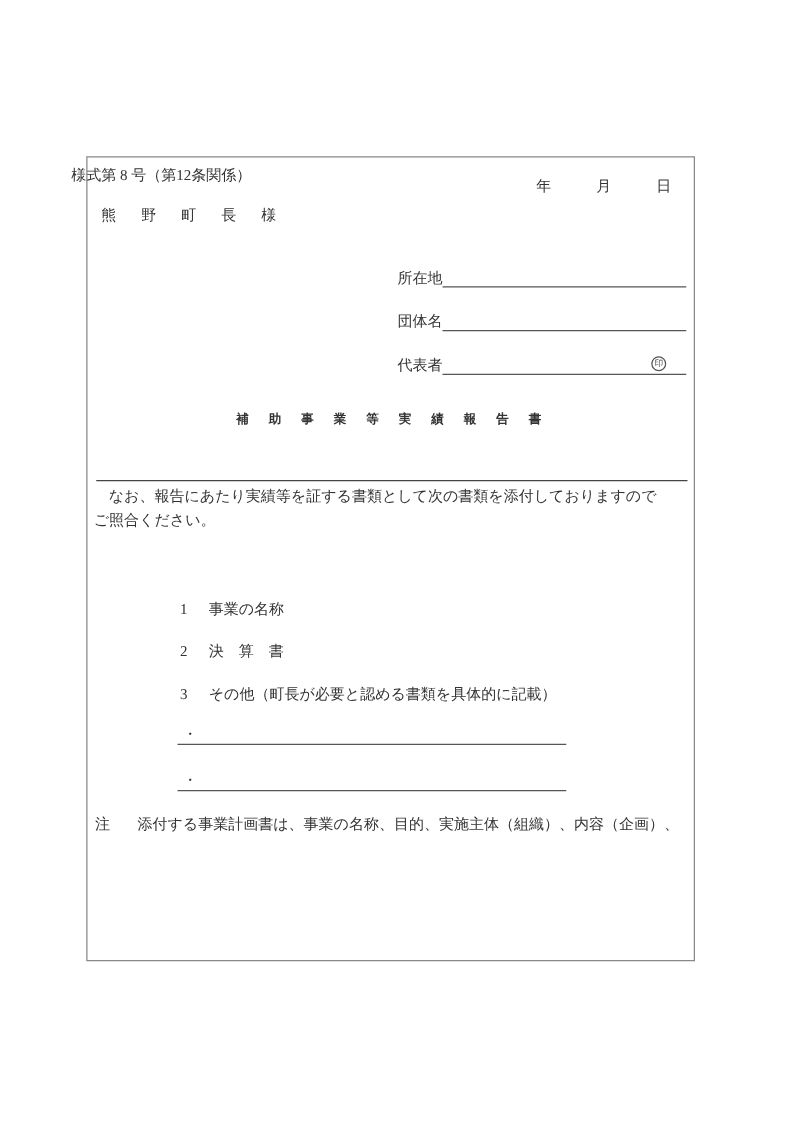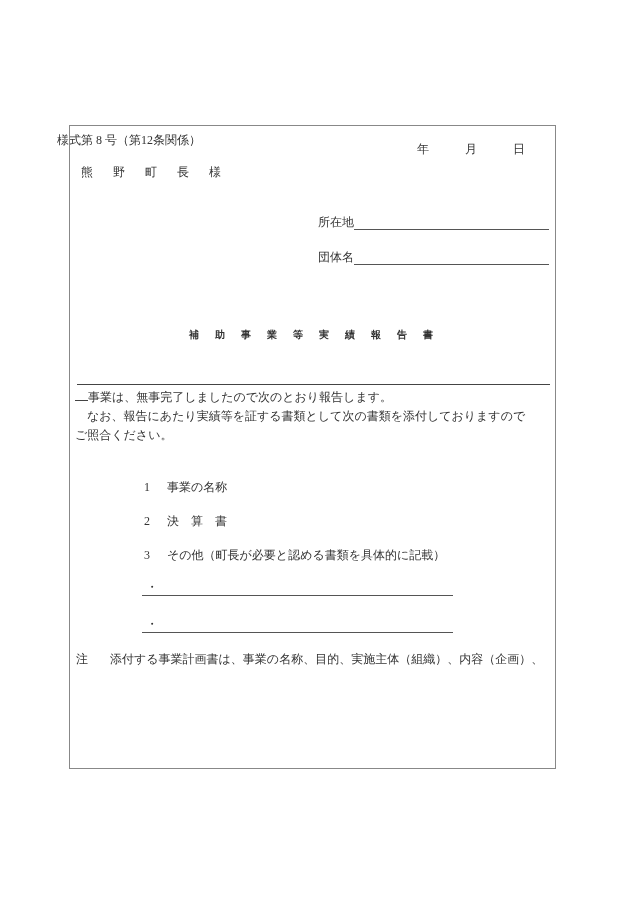--- a/index.html
+++ b/index.html
@@ -34,21 +34,21 @@
     left:69px;
     top:125px;
     width:487px;
     height:644px;
     border:1px solid var(--border);
     font-size:12px;
   }
   .date-line{
     position:absolute;
     top:16px;
-    right:26px;
+    right:14px;
     letter-spacing:4px;
     line-height:14px;
     white-space:pre;
   }
   .addressee{
     position:absolute;
     top:39px;
     left:11px;
     letter-spacing:4px;
     line-height:14px;
@@ -198,29 +198,34 @@
 
     <div class="applicant-fields">
       <div class="field-row">
         <span class="field-label">所在地</span>
         <span class="field-line"></span>
       </div>
       <div class="field-row">
         <span class="field-label">団体名</span>
         <span class="field-line"></span>
       </div>
+      <div class="field-row">
+        <span class="field-label">代表者</span>
+        <span class="field-line">
+          <span class="seal">印</span>
+        </span>
+      </div>
     </div>
 
     <div class="doc-title">補　助　事　業　等　実　績　報　告　書</div>
 
     <div class="body-paragraph">
       <div class="p-line p-line-1">
         <span class="fill-blank"></span>
       </div>
-      <div class="p-line"><span class="lead-blank"></span><span>事業は、無事完了しましたので次のとおり報告します。</span></div>
       <div class="p-line">　なお、報告にあたり実績等を証する書類として次の書類を添付しておりますので</div>
       <div class="p-line">ご照合ください。</div>
     </div>
 
     <div class="attachment-list">
       <div class="attachment-item">
         <span class="item-number">1</span>
         <span class="item-label">事業の名称</span>
       </div>
       <div class="attachment-item">

